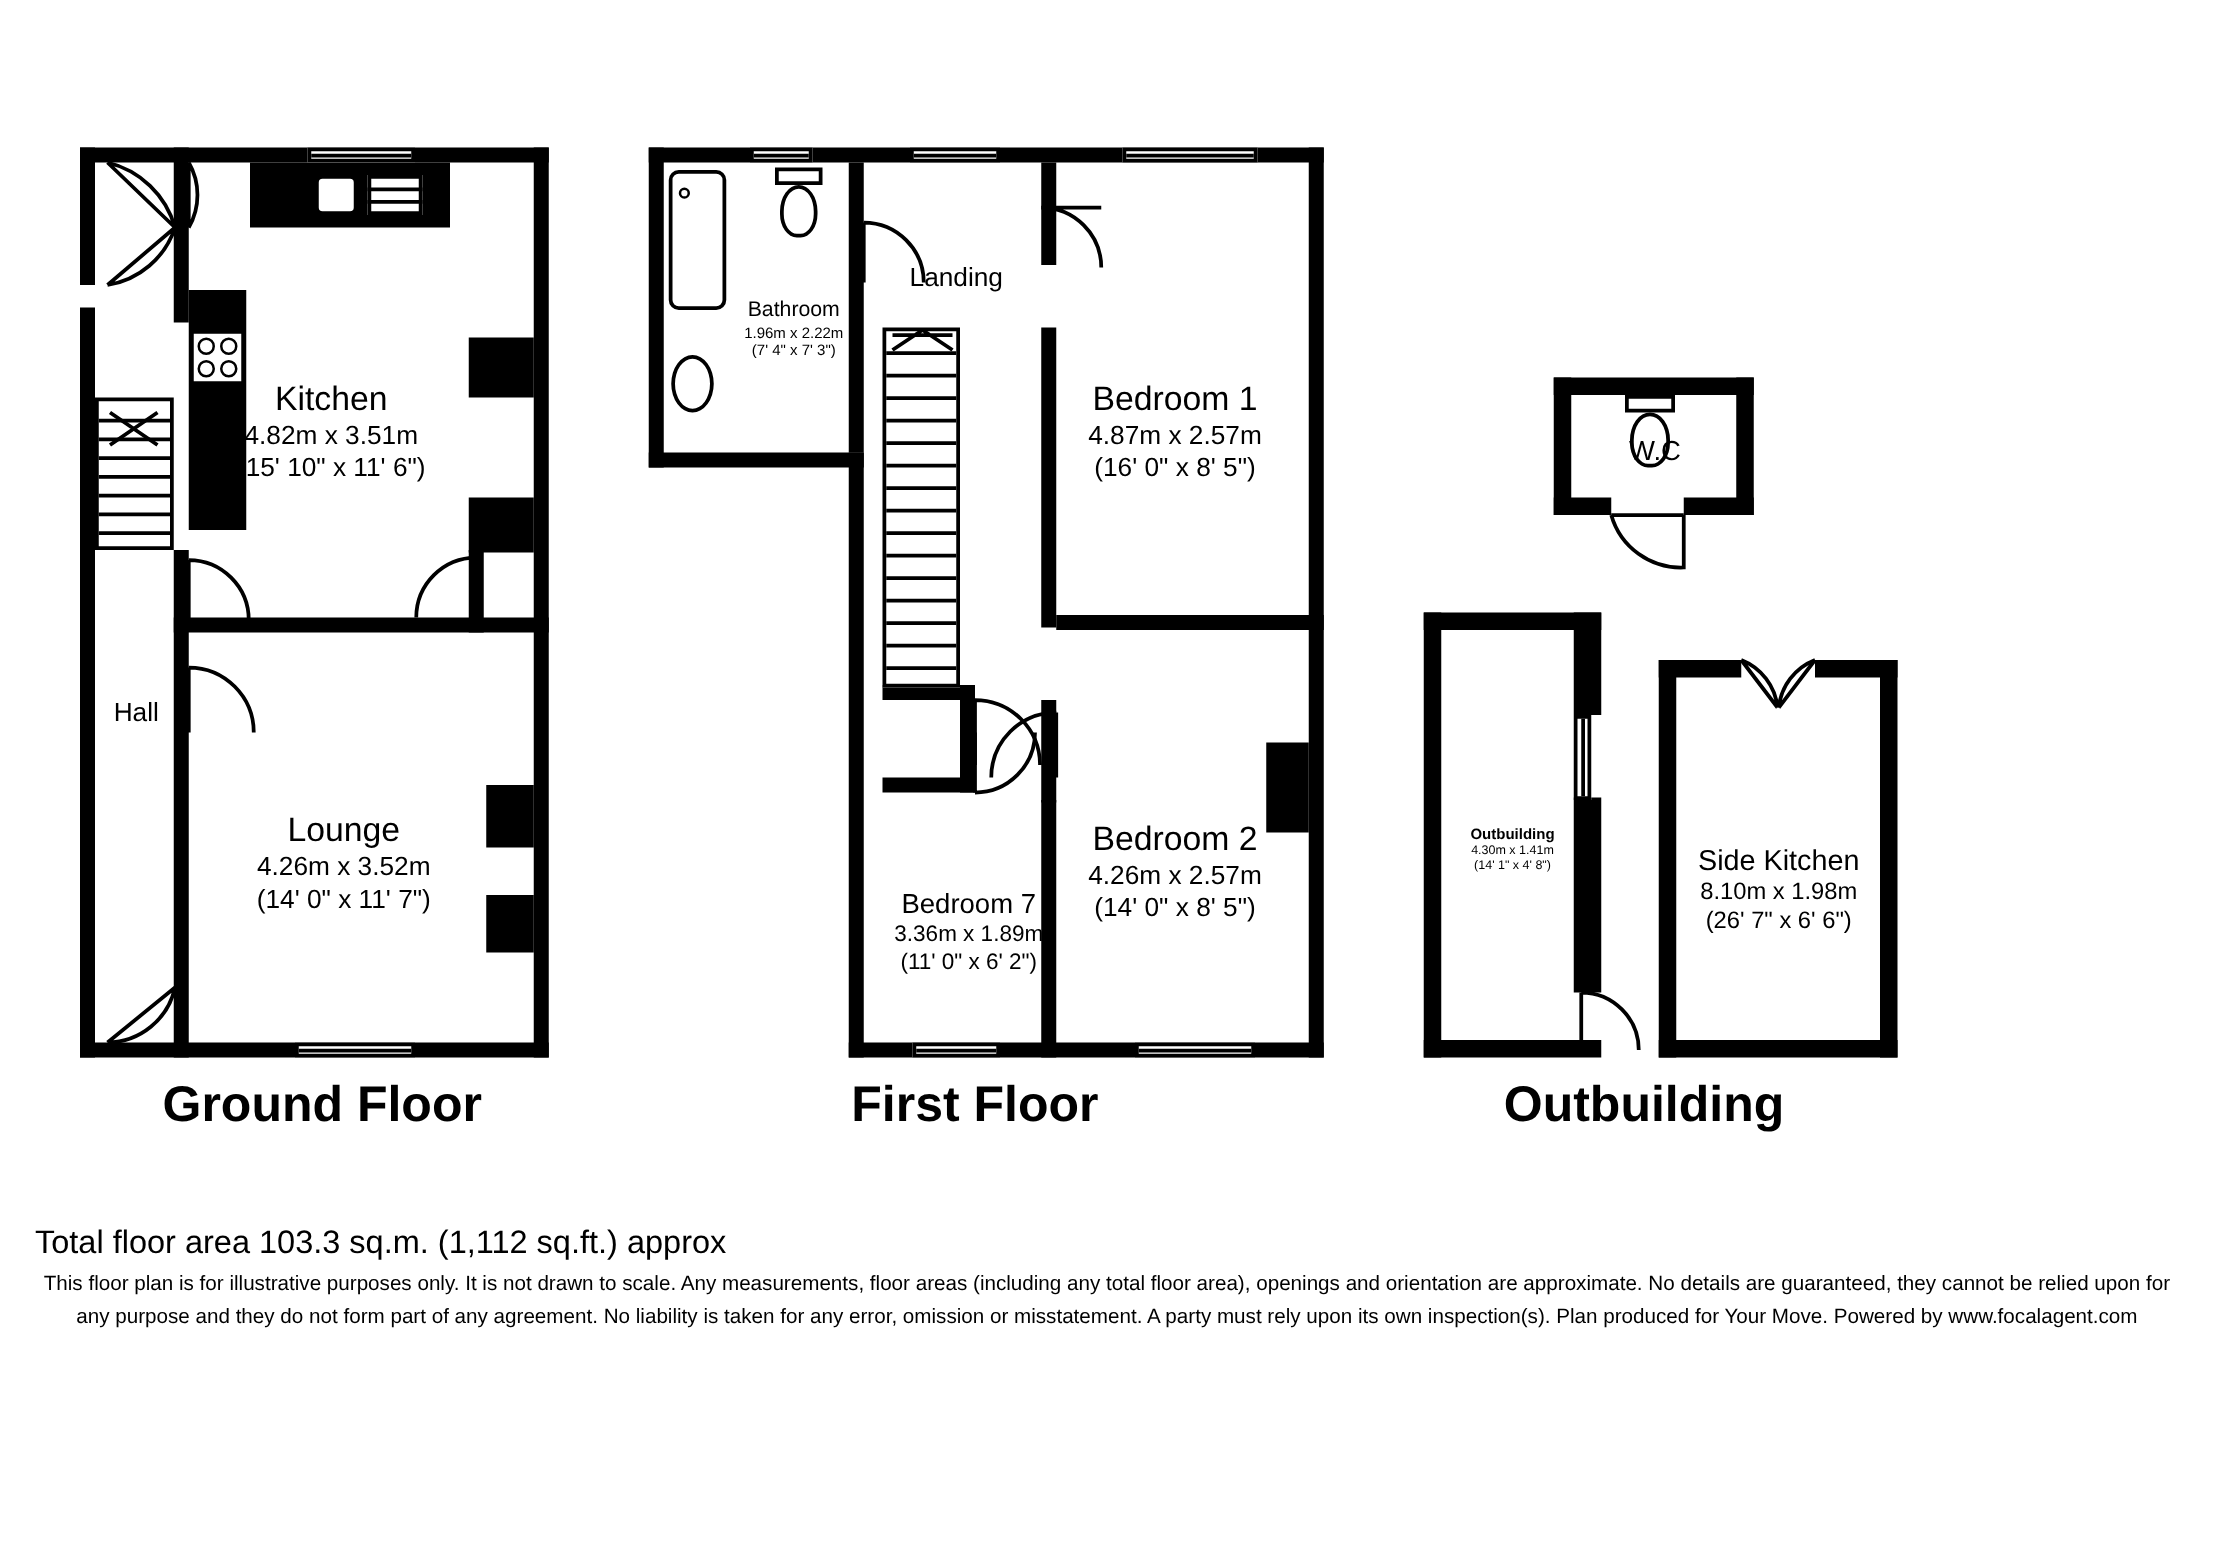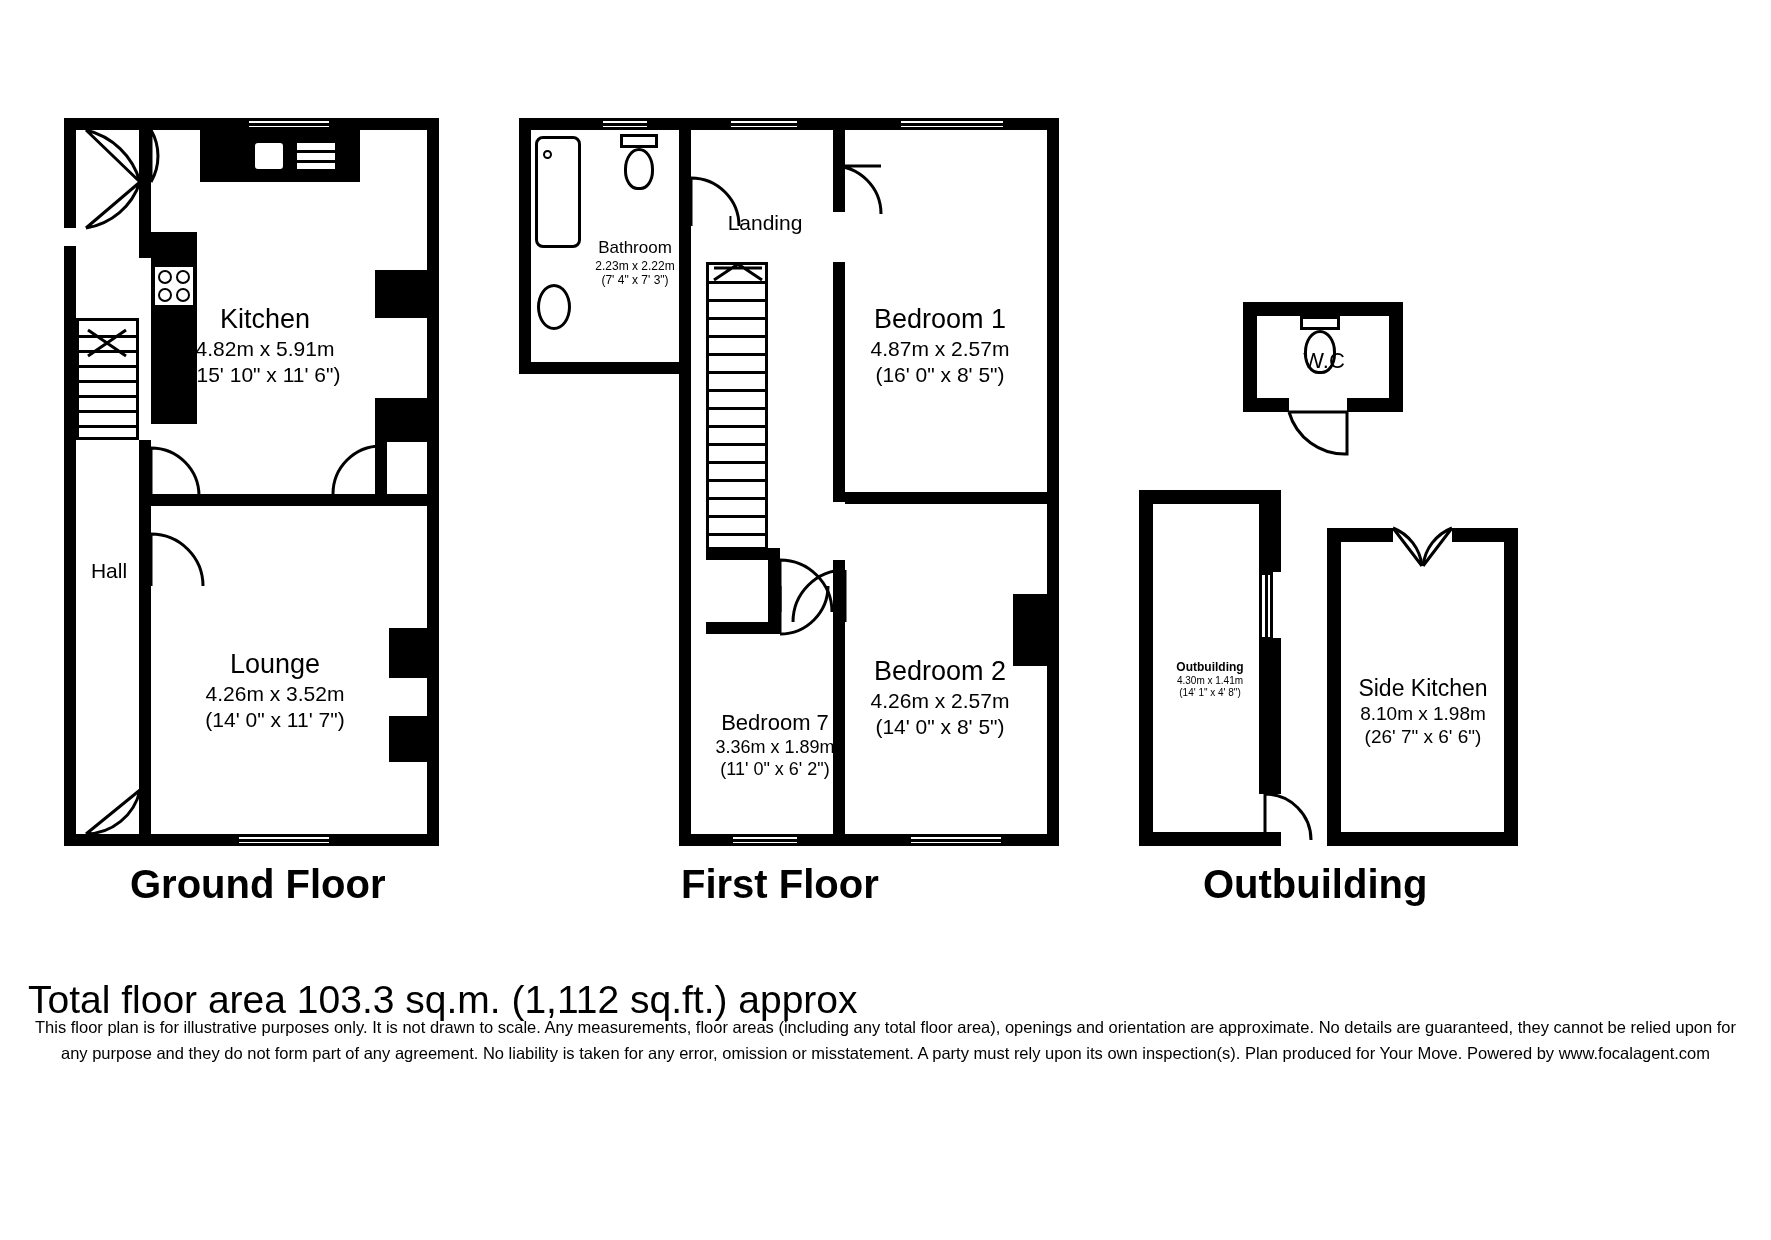--- a/index.html
+++ b/index.html
@@ -79,21 +79,21 @@
     position: absolute;
     font-size: 40px;
     font-weight: 700;
     white-space: nowrap;
   }
   
   .total-area {
     position: absolute;
     left: 28px;
     top: 978px;
-    font-size: 39px;
+    font-size: 26px;
   }
   .disclaimer {
     position: absolute;
     left: 0;
     top: 1015px;
     width: 1771px;
     text-align: center;
     font-size: 16.5px;
     line-height: 1.55;
     padding: 0 20px;
@@ -164,21 +164,21 @@
       <div class="tread" style="top:74px;"></div>
       <div class="tread" style="top:89px;"></div>
       <div class="tread" style="top:104px;"></div>
     </div>
 
     <div class="win" style="left:246px; top:118px; width:86px; height:12px;"></div>
     <div class="win" style="left:236px; top:834px; width:96px; height:12px;"></div>
 
     <div class="label big" style="left:105px; top:303px; width:320px;">
       <span class="nm">Kitchen</span>
-      <span class="dm">4.82m x 5.91m</span>
+      <span class="dm">4.82m x 3.51m</span>
       <span class="dm">(15' 10" x 11' 6")</span>
     </div>
     <div class="label big" style="left:125px; top:648px; width:300px;">
       <span class="nm">Lounge</span>
       <span class="dm">4.26m x 3.52m</span>
       <span class="dm">(14' 0" x 11' 7")</span>
     </div>
     <div class="label plain" style="left:72px; top:558px; width:74px;">
       <span class="nm">Hall</span>
     </div>
@@ -231,21 +231,21 @@
     </div>
 
     <div class="win" style="left:600px; top:118px; width:50px; height:12px;"></div>
     <div class="win" style="left:728px; top:118px; width:72px; height:12px;"></div>
     <div class="win" style="left:898px; top:118px; width:108px; height:12px;"></div>
     <div class="win" style="left:730px; top:834px; width:70px; height:12px;"></div>
     <div class="win" style="left:908px; top:834px; width:96px; height:12px;"></div>
 
     <div class="label small" style="left:555px; top:238px; width:160px;">
       <span class="nm">Bathroom</span>
-      <span class="dm">2.23m x 2.22m</span>
+      <span class="dm">1.96m x 2.22m</span>
       <span class="dm">(7' 4" x 7' 3")</span>
     </div>
     <div class="label plain" style="left:700px; top:210px; width:130px;text-align:center;">
       <span class="nm">Landing</span>
     </div>
     <div class="label big" style="left:790px; top:303px; width:300px;">
       <span class="nm">Bedroom 1</span>
       <span class="dm">4.87m x 2.57m</span>
       <span class="dm">(16' 0" x 8' 5")</span>
     </div>

